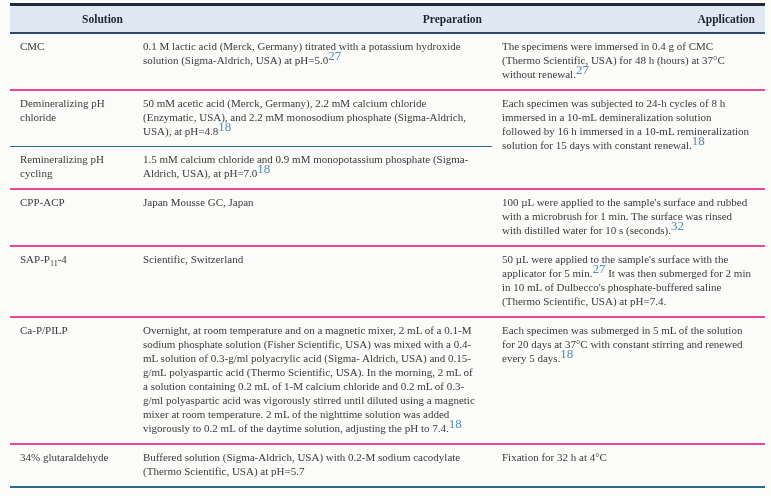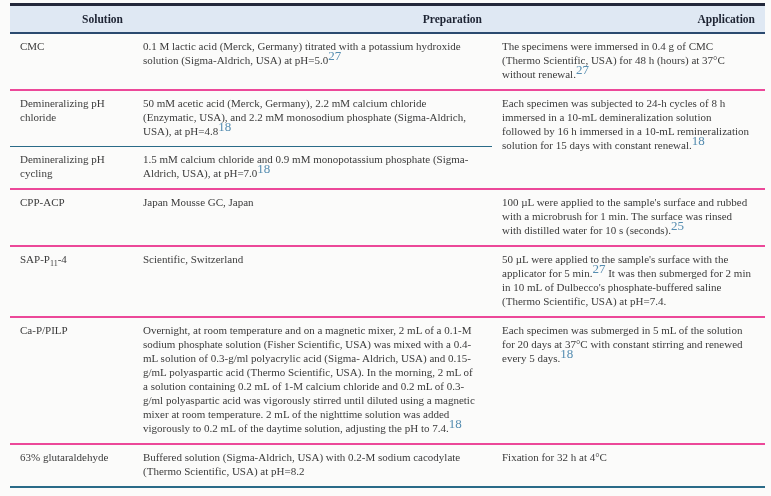--- a/index.html
+++ b/index.html
@@ -93,38 +93,38 @@
         <td><span>CMC</span></td>
         <td><span>0.1 M lactic acid (Merck, Germany) titrated with a potassium hydroxide solution (Sigma-Aldrich, USA) at pH=5.0</span><sup>27</sup></td>
         <td><span>The specimens were immersed in 0.4 g of CMC (Thermo Scientific, USA) for 48 h (hours) at 37°C without renewal.</span><sup>27</sup></td>
       </tr>
       <tr>
         <td><span>Demineralizing pH chloride</span></td>
         <td><span>50 mM acetic acid (Merck, Germany), 2.2 mM calcium chloride (Enzymatic, USA), and 2.2 mM monosodium phosphate (Sigma-Aldrich, USA), at pH=4.8</span><sup>18</sup></td>
         <td rowspan="2" class="group-end"><span>Each specimen was subjected to 24-h cycles of 8 h immersed in a 10-mL demineralization solution followed by 16 h immersed in a 10-mL remineralization solution for 15 days with constant renewal.</span><sup>18</sup></td>
       </tr>
       <tr>
-        <td class="partial-top group-end"><span>Demineralizing pH cycling</span></td>
+        <td class="partial-top group-end"><span>Remineralizing pH cycling</span></td>
         <td class="partial-top group-end"><span>1.5 mM calcium chloride and 0.9 mM monopotassium phosphate (Sigma-Aldrich, USA), at pH=7.0</span><sup>18</sup></td>
       </tr>
       <tr class="group-end">
         <td><span>CPP-ACP</span></td>
         <td><span>Japan Mousse GC, Japan</span></td>
-        <td><span>100 µL were applied to the sample's surface and rubbed with a microbrush for 1 min. The surface was rinsed with distilled water for 10 s (seconds).</span><sup>25</sup></td>
+        <td><span>100 µL were applied to the sample's surface and rubbed with a microbrush for 1 min. The surface was rinsed with distilled water for 10 s (seconds).</span><sup>32</sup></td>
       </tr>
       <tr class="group-end">
         <td><span>SAP-P</span><sub>11</sub><span>-4</span></td>
         <td><span>Scientific, Switzerland</span></td>
         <td><span>50 µL were applied to the sample's surface with the applicator for 5 min.</span><sup>27</sup><span> It was then submerged for 2 min in 10 mL of Dulbecco's phosphate-buffered saline (Thermo Scientific, USA) at pH=7.4.</span></td>
       </tr>
       <tr class="group-end">
         <td><span>Ca-P/PILP</span></td>
         <td><span>Overnight, at room temperature and on a magnetic mixer, 2 mL of a 0.1-M sodium phosphate solution (Fisher Scientific, USA) was mixed with a 0.4-mL solution of 0.3-g/ml polyacrylic acid (Sigma- Aldrich, USA) and 0.15-g/mL polyaspartic acid (Thermo Scientific, USA). In the morning, 2 mL of a solution containing 0.2 mL of 1-M calcium chloride and 0.2 mL of 0.3-g/ml polyaspartic acid was vigorously stirred until diluted using a magnetic mixer at room temperature. 2 mL of the nighttime solution was added vigorously to 0.2 mL of the daytime solution, adjusting the pH to 7.4.</span><sup>18</sup></td>
         <td><span>Each specimen was submerged in 5 mL of the solution for 20 days at 37°C with constant stirring and renewed every 5 days.</span><sup>18</sup></td>
       </tr>
       <tr class="table-end">
-        <td><span>63% glutaraldehyde</span></td>
-        <td><span>Buffered solution (Sigma-Aldrich, USA) with 0.2-M sodium cacodylate (Thermo Scientific, USA) at pH=8.2</span></td>
+        <td><span>34% glutaraldehyde</span></td>
+        <td><span>Buffered solution (Sigma-Aldrich, USA) with 0.2-M sodium cacodylate (Thermo Scientific, USA) at pH=5.7</span></td>
         <td><span>Fixation for 32 h at 4°C</span></td>
       </tr>
     </tbody>
   </table>
 </div>
 
 </body></html>

